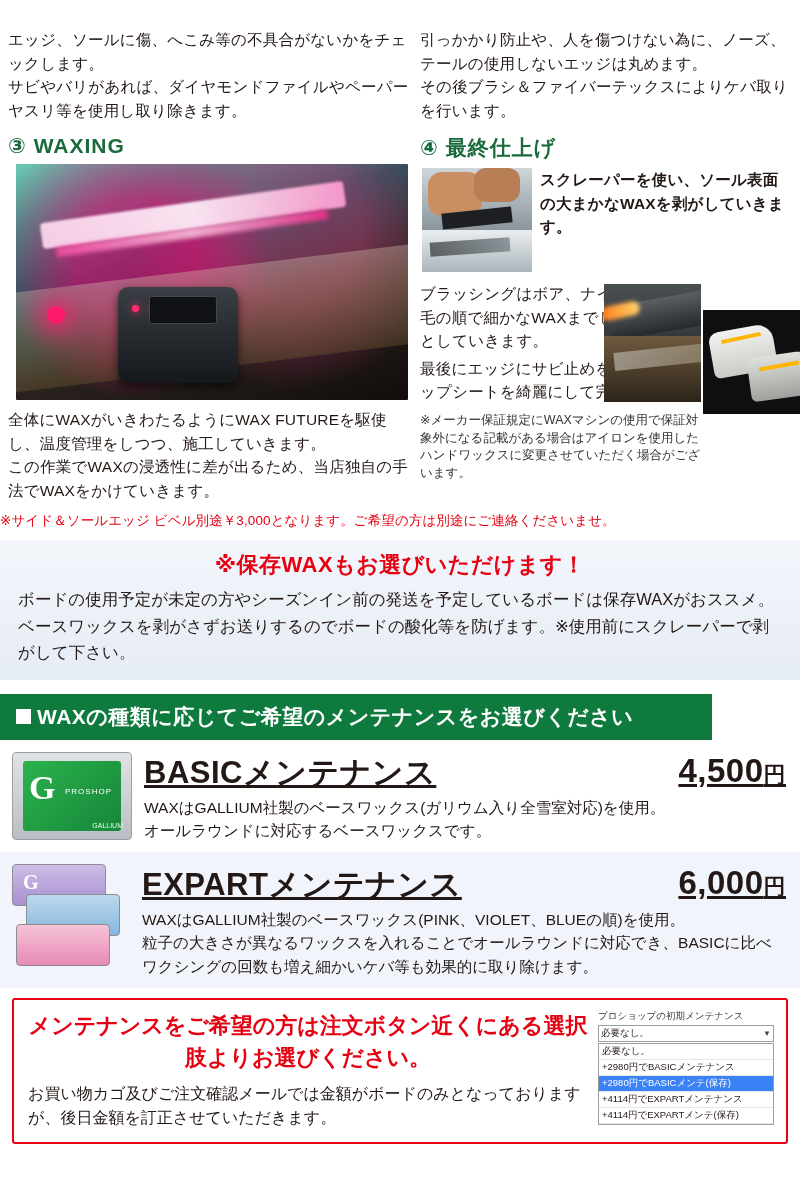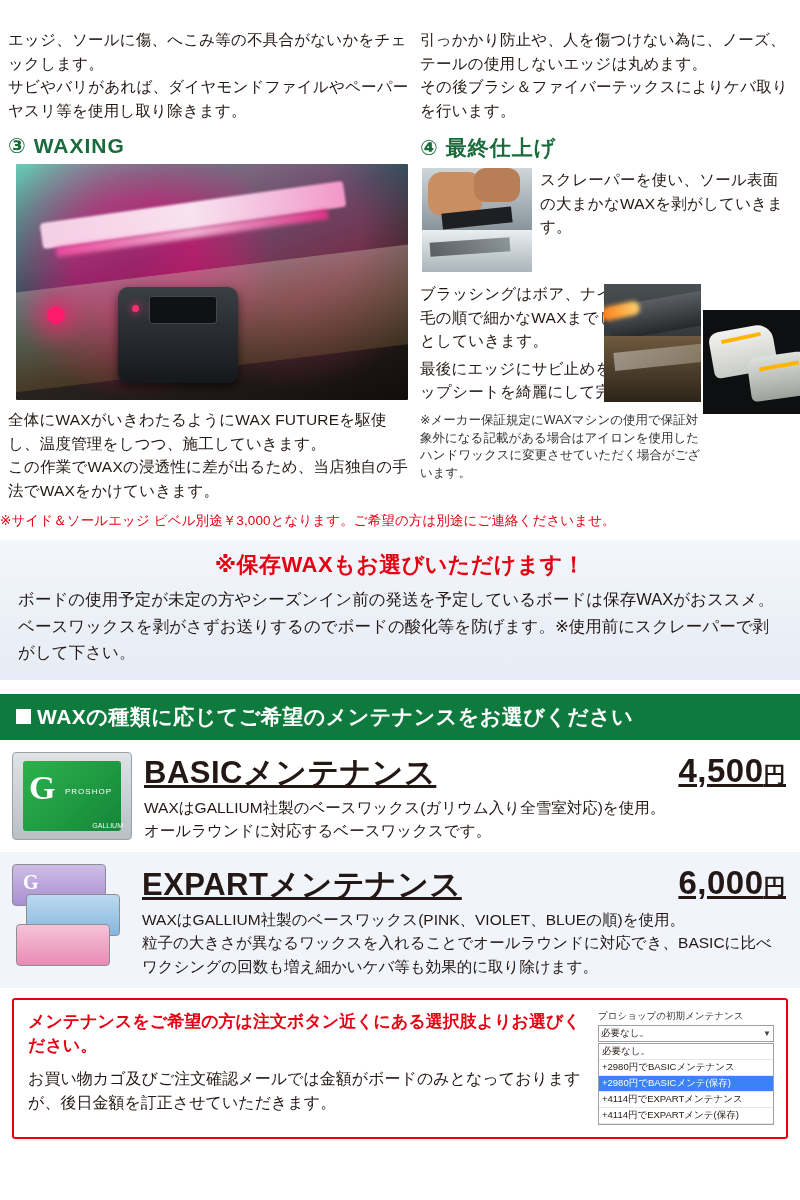--- a/index.html
+++ b/index.html
@@ -83,21 +83,21 @@
   .caution{color:#e60012;font-size:13.5px;margin:10px 0 0 0;letter-spacing:.1px;}
 
   
   .keep{margin-top:8px;background:linear-gradient(180deg,#f3f6fb 0%,#e6ecf5 100%);
     border-top:2px solid #ffffff;padding:8px 18px 14px 18px;box-sizing:border-box;width:800px;}
   .keep h2{margin:2px 0 6px 0;text-align:center;color:#e60012;font-size:22px;font-weight:bold;letter-spacing:.5px;}
   .keep p{margin:0;font-size:16.5px;line-height:1.6;color:#231815;}
 
   
   .greenbar{margin-top:14px;background:#0f7a3d;color:#fff;font-size:21px;font-weight:bold;
-    padding:9px 0 9px 16px;box-sizing:border-box;width:800px;letter-spacing:.5px;}
+    padding:9px 0 9px 16px;box-sizing:border-box;width:712px;letter-spacing:.5px;}
   .greenbar .sq{display:inline-block;width:15px;height:15px;background:#ffffff;margin-right:6px;}
 
   
   .plan{display:flex;align-items:flex-start;box-sizing:border-box;width:800px;padding:12px 14px 10px 12px;}
   .plan.basic{background:#ffffff;}
   .plan.expart{background:#f1f5fb;}
   .plan .thumb{flex:0 0 auto;margin-right:12px;}
   .plan .body{flex:1 1 auto;}
   .plan .title{display:flex;align-items:flex-start;justify-content:space-between;text-decoration:underline;}
   .plan .tname{font-size:31px;font-weight:bold;letter-spacing:.5px;}
@@ -117,21 +117,21 @@
   .wx-exp span{position:absolute;display:block;width:92px;height:40px;border-radius:4px;border:1px solid #8b8f93;}
   .wx-exp .v{left:0;top:0;background:linear-gradient(180deg,#cdbde6,#a98fd1);}
   .wx-exp .b{left:14px;top:30px;background:linear-gradient(180deg,#bcd9ef,#86b6dd);}
   .wx-exp .p{left:4px;top:60px;background:linear-gradient(180deg,#f6c3d8,#e88bb4);}
   .wx-exp em{position:absolute;left:10px;top:6px;color:#fff;font-style:normal;font-size:20px;font-weight:bold;font-family:"Liberation Serif",serif;}
 
   
   .redbox{margin:10px 12px 0 12px;border:2px solid #e60012;border-radius:3px;padding:10px 12px 12px 14px;
     box-sizing:border-box;width:776px;display:flex;}
   .redbox .txt{flex:1 1 auto;}
-  .redbox .lead{color:#e60012;font-size:17px;font-weight:bold;line-height:1.45;}
+  .redbox .lead{color:#e60012;font-size:22px;font-weight:bold;line-height:1.45;text-align:center;}
   .redbox .sub{font-size:16px;line-height:1.5;margin-top:8px;}
 
   .selbox{flex:0 0 auto;width:176px;margin-left:10px;}
   .selbox .cap{font-size:9.5px;color:#333;margin-bottom:2px;}
   .selbox .sel{border:1px solid #9aa0a6;background:#fff;font-size:9.5px;padding:1px 2px;display:flex;justify-content:space-between;align-items:center;}
   .selbox .sel .arw{font-size:8px;color:#444;}
   .selbox ul{list-style:none;margin:1px 0 0 0;padding:0;border:1px solid #9aa0a6;background:#fff;}
   .selbox li{font-size:9.5px;padding:1px 3px;border-bottom:1px solid #e4e6e8;white-space:nowrap;overflow:hidden;}
   .selbox li.sel-hi{background:#3b82f6;color:#fff;}
 </style>
@@ -172,21 +172,21 @@
         <span>最終仕上げ</span>
       </div>
 
       <div style="display:flex;align-items:flex-start;">
         <div class="photo ph-scrape">
           <div class="hand"></div>
             <div class="hand2"></div>
             <div class="tool"></div>
             <div class="sole"></div>
         </div>
-        <p class="ptext" style="margin-left:8px;width:250px;">スクレーパーを使い、ソール表面の大まかなWAXを剥がしていきます。</p>
+        <p class="ptext" style="margin-left:8px;width:250px;font-weight:bold;">スクレーパーを使い、ソール表面の大まかなWAXを剥がしていきます。</p>
       </div>
 
       <p class="ptext" style="margin-top:10px;width:262px;">ブラッシングはボア、ナイロン、馬毛の順で細かなWAXまでしっかり落としていきます。</p>
       <p class="ptext" style="margin-top:4px;width:262px;">最後にエッジにサビ止めを塗り、トップシートを綺麗にして完成です。</p>
       <p class="note" style="margin-top:8px;width:290px;">※メーカー保証規定にWAXマシンの使用で保証対象外になる記載がある場合はアイロンを使用したハンドワックスに変更させていただく場合がございます。</p>
     </div>
   </div>
 
   <div class="right-photos">
     <div style="display:flex;justify-content:flex-end;">

